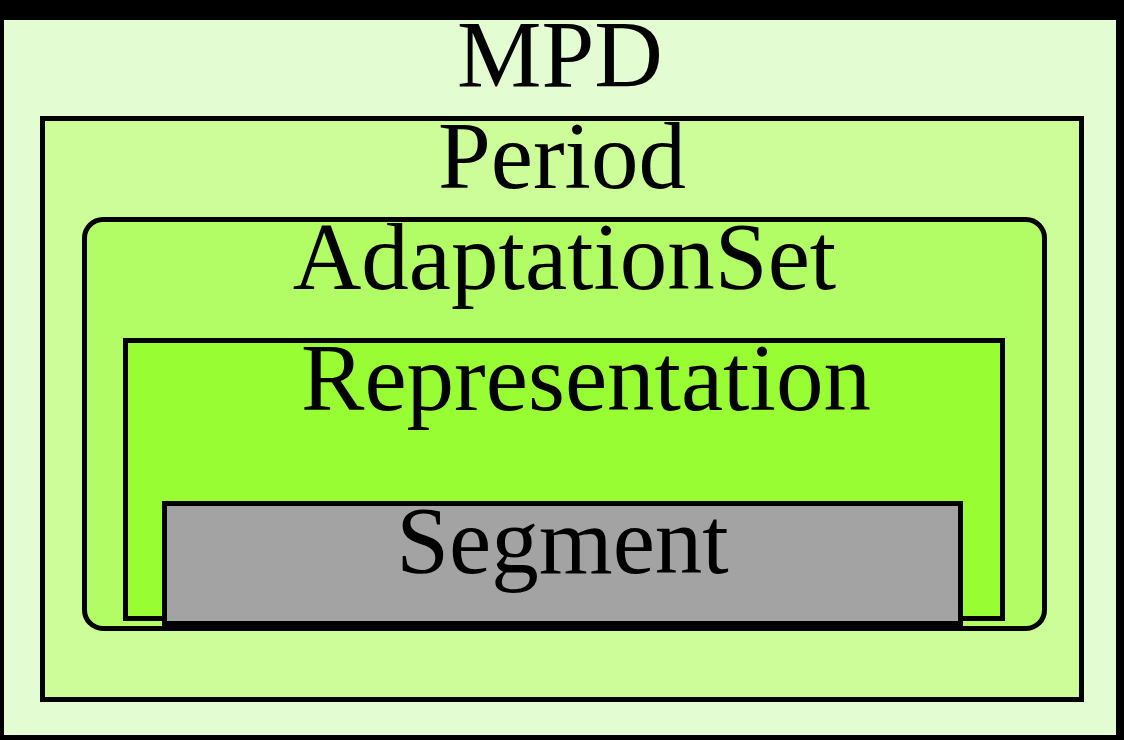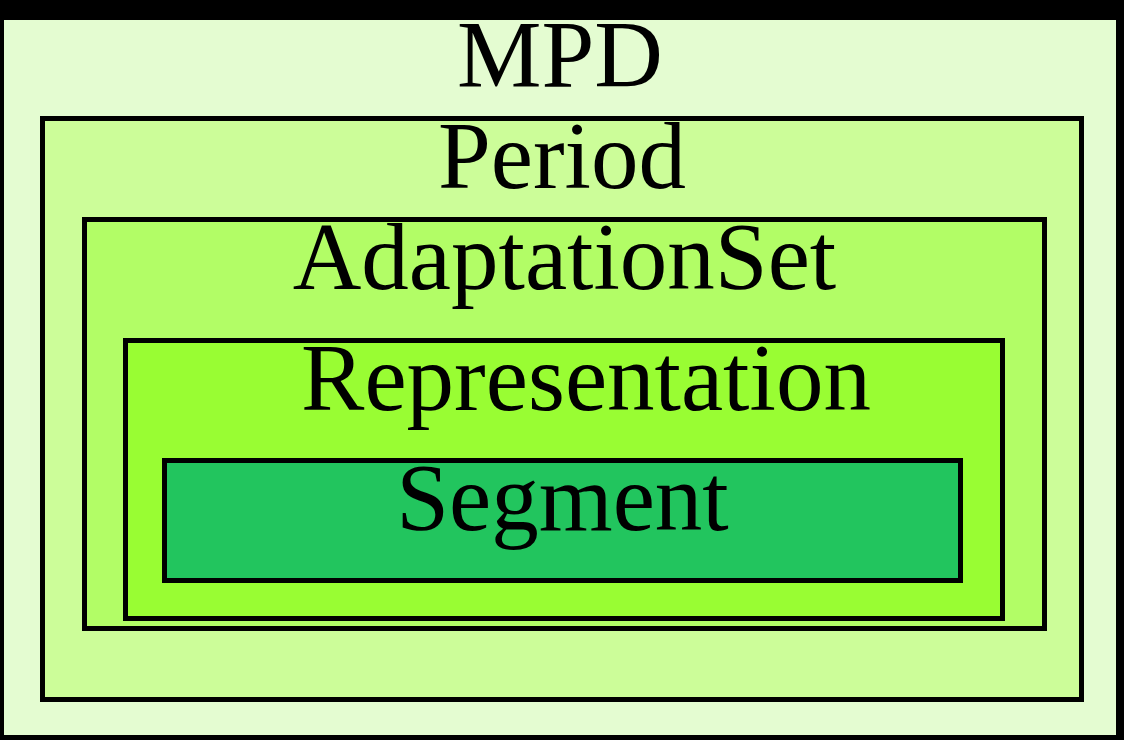--- a/index.html
+++ b/index.html
@@ -42,20 +42,21 @@
     left: 36px;
     top: 96px;
     width: 1044px;
     height: 586px;
   }
   #adaptationset-box {
     left: 37px;
     top: 96px;
     width: 965px;
     height: 414px;
+    border-radius: 21px;
   }
   #representation-box {
     left: 36px;
     top: 116px;
     width: 882px;
     height: 283px;
     padding-left: 44px;
   }
   #segment-box {
     left: 34px;
@@ -72,20 +73,20 @@
 
   <div id="period-box" class="box" style="background-color: rgb(204, 253, 153);">
     <span class="label">Period</span>
 
     <div id="adaptationset-box" class="box" style="background-color: rgb(178, 253, 102);">
       <span class="label">AdaptationSet</span>
 
       <div id="representation-box" class="box" style="background-color: rgb(153, 253, 51);">
         <span class="label">Representation</span>
 
-        <div id="segment-box" class="box" style="background-color: #22c55e;">
+        <div id="segment-box" class="box" style="background-color: #a3a3a3; margin-top: 43px;">
           <span class="label">Segment</span>
         </div>
 
       </div>
     </div>
   </div>
 </div>
 
 </body></html>

